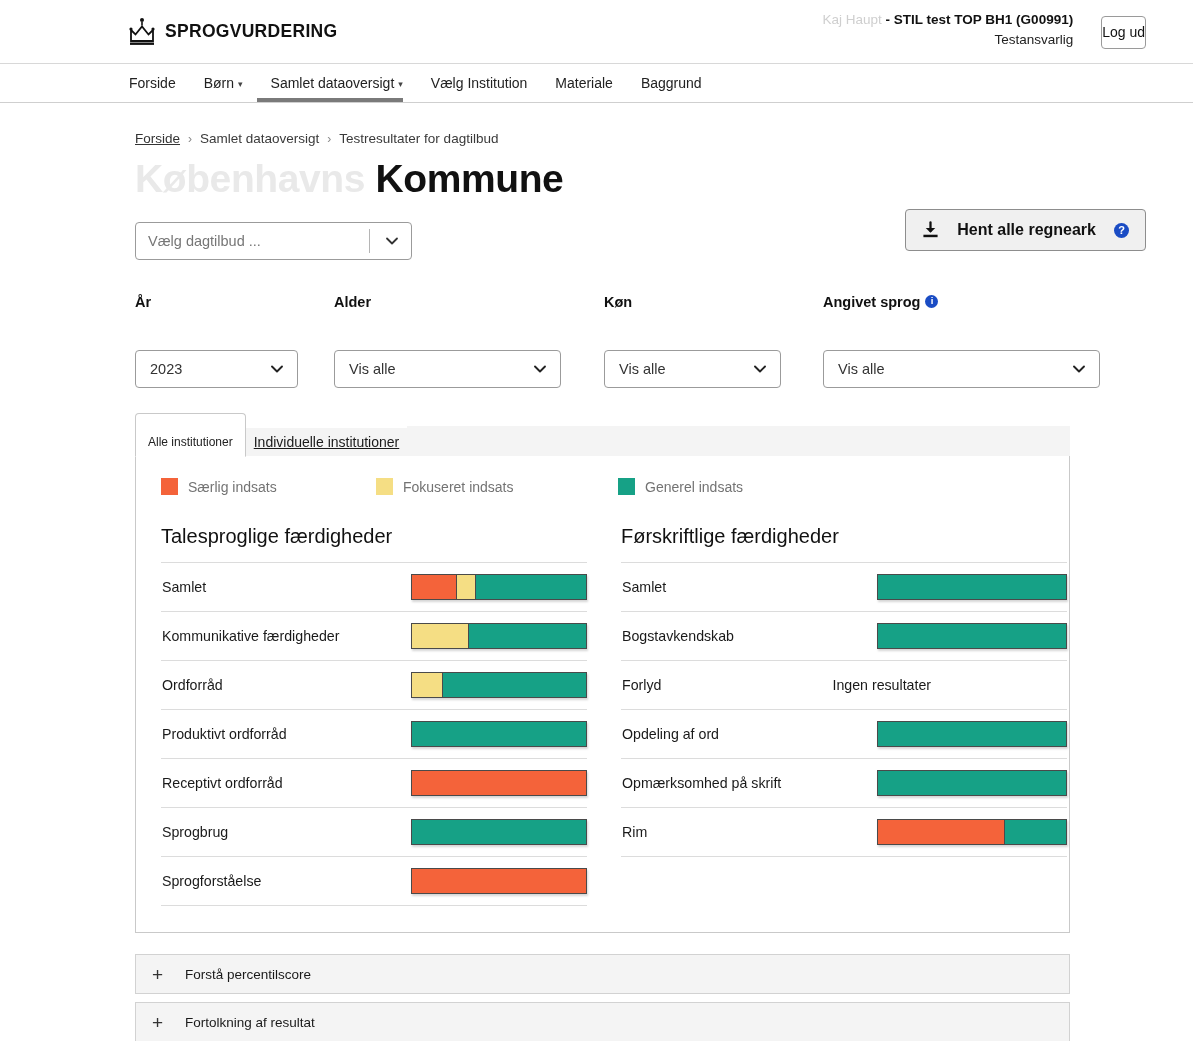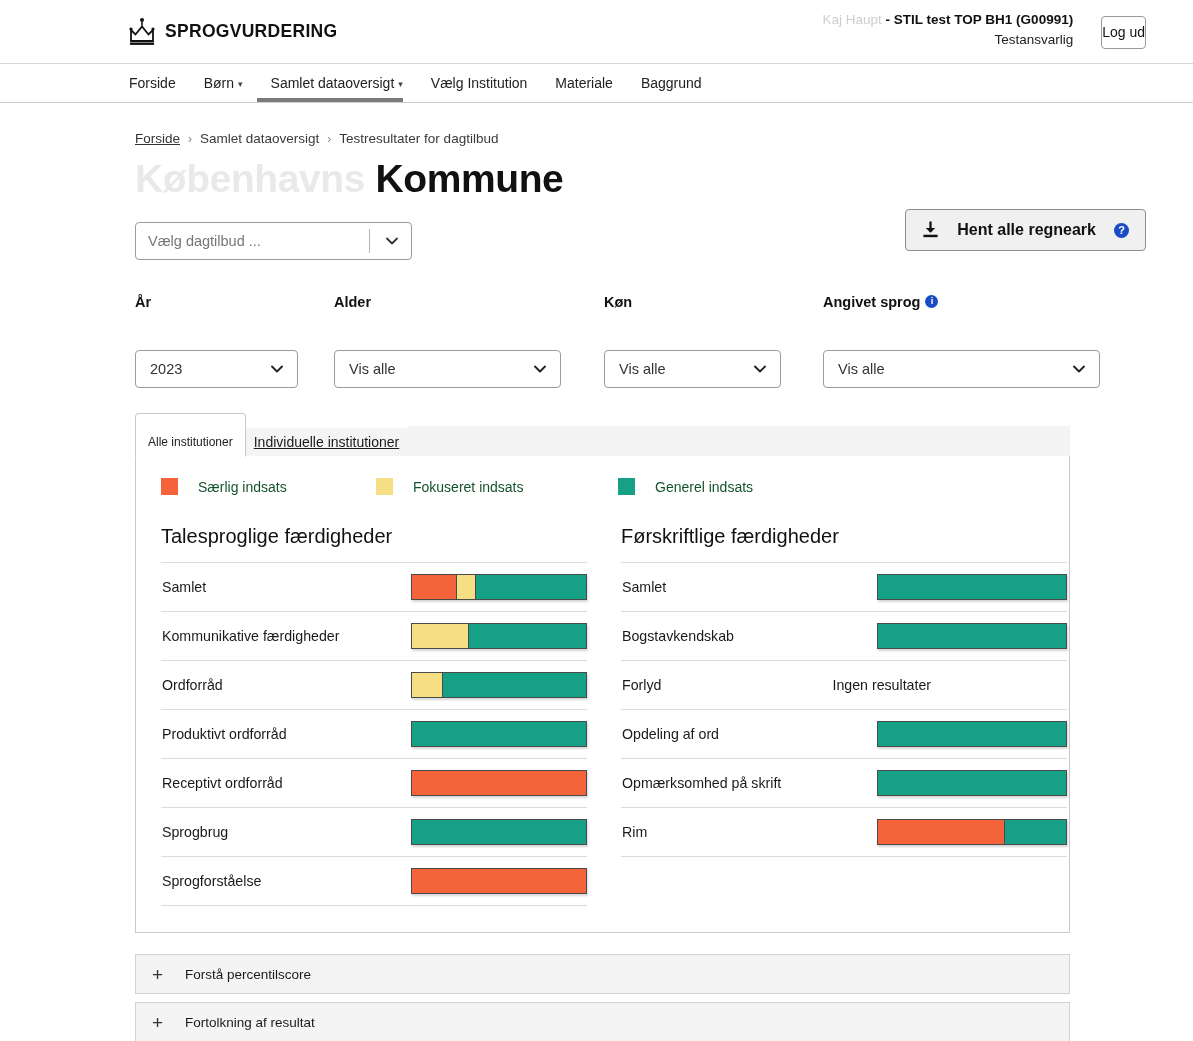--- a/index.html
+++ b/index.html
@@ -150,21 +150,21 @@
     font-size: 14px; text-decoration: underline; color:#1a1a1a;
     padding: 6px 8px 6px 8px; top: 0;
   }
   .tabs-fill { flex:1; background:#f4f4f4; height: 30px; border:none;}
   .panel {
     border:1px solid #c9c9c9; background:#fff; padding: 22px 26px 26px 15px;
     position: relative; top:-1px; min-height: 472px;
   }
 
   .legend { display:flex; align-items:center; padding-left: 10px; margin-bottom: 30px;}
-  .legend-item { display:flex; align-items:center; gap:20px; font-size:14px; color:#14532d; }
+  .legend-item { display:flex; align-items:center; gap:10px; font-size:14px; color:#737373; }
   .legend-item.li-1 { width: 215px; }
   .legend-item.li-2 { width: 242px; }
   .swatch { width: 17px; height: 17px; display:inline-block; }
 
   .columns { display:flex; }
   .col { width: 440px; }
   .col.col-right { margin-left: 24px; }
   .col-title { font-size: 20px; font-weight:400; color:#111; margin: 0 0 14px 10px;}
   .skill-table { border-collapse: collapse; width: 426px; margin-left:10px; }
   .skill-row { border-top: 1px solid #dcdcdc; height: 49px; }

